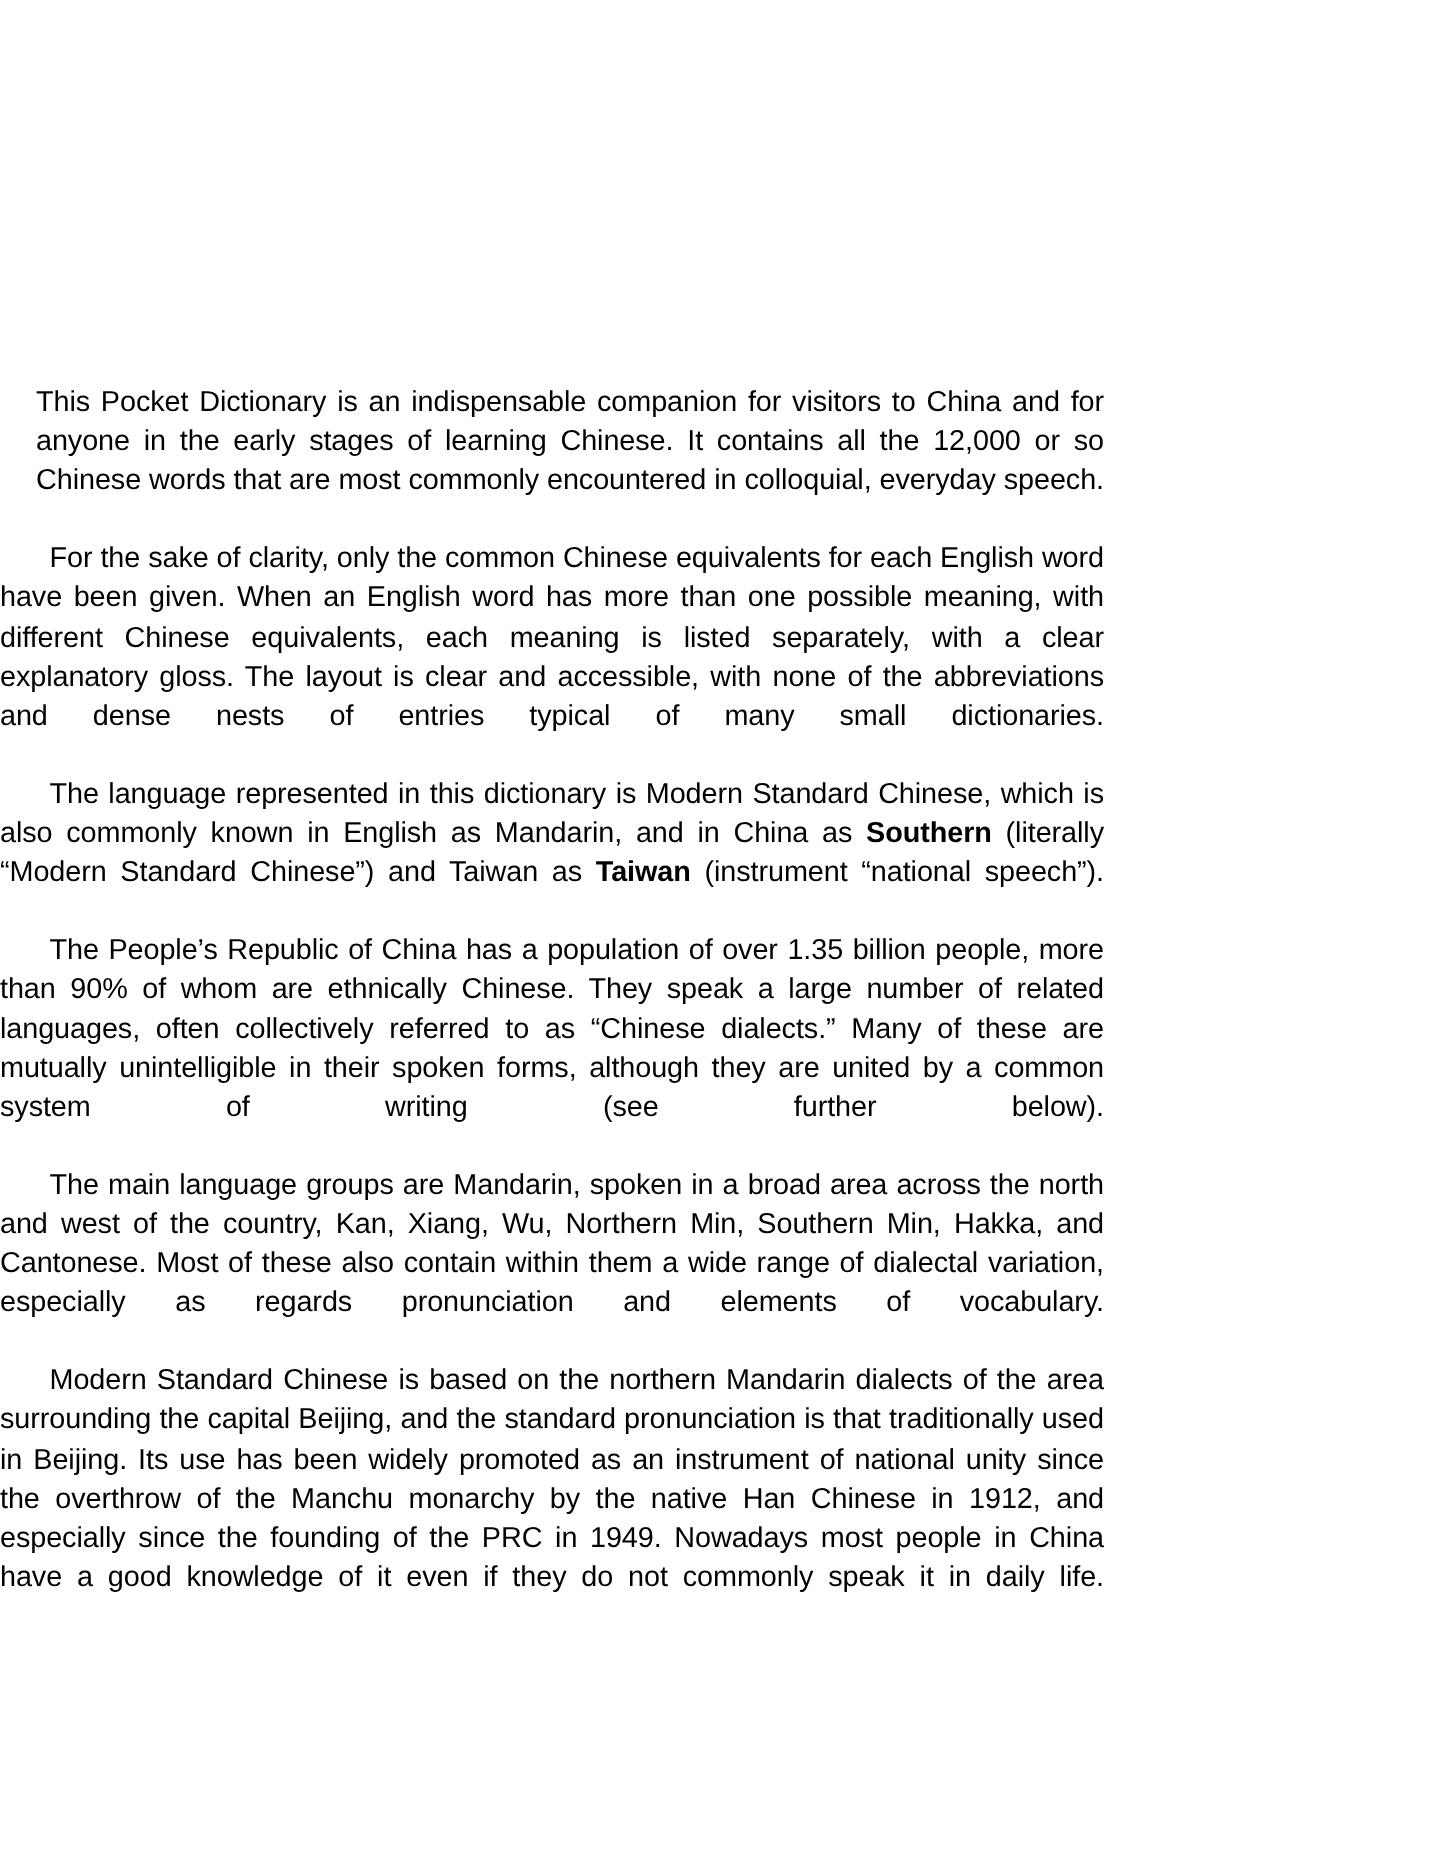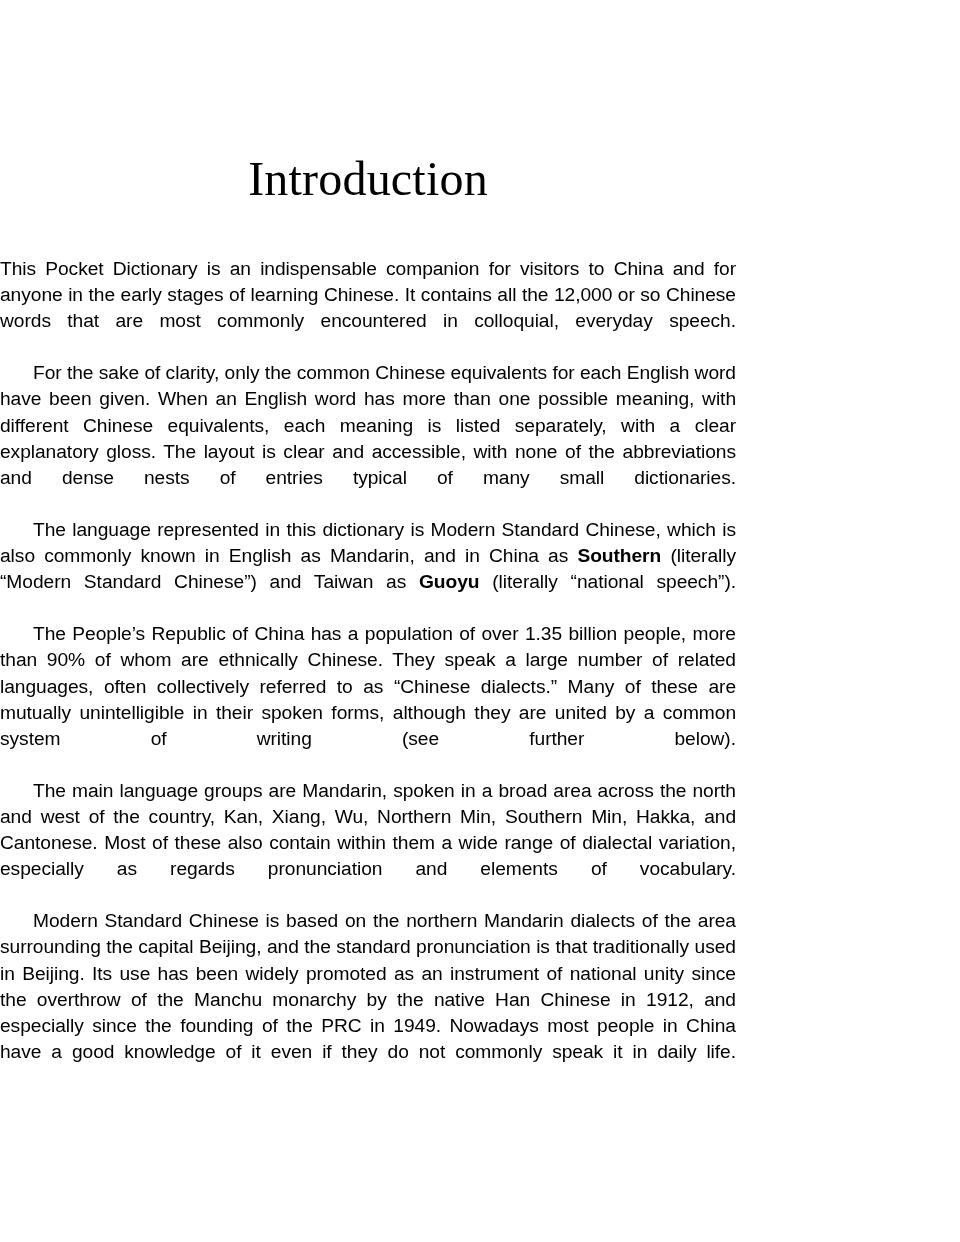--- a/index.html
+++ b/index.html
@@ -56,48 +56,48 @@
     text-align: justify;
     text-justify: inter-word;
     text-indent: 33px;
     letter-spacing: -0.05px;
     word-spacing: 0px;
     hyphens: none;
   }
 
   p.para.no-indent {
     text-indent: 0;
+    padding-left: 24px;
   }
 
   p.para .bold {
     font-weight: 700;
   }
 
   
   p.para:after {
     content: "";
     display: inline-block;
     width: 100%;
   }
 </style>
 </head>
 <body>
 
 <div class="page">
 
-  <h1 class="page-title">Introduction</h1>
 
   <div class="body-block">
 
     <p class="para no-indent">This Pocket Dictionary is an indispensable companion for visitors to China and for anyone in the early stages of learning Chinese. It contains all the 12,000 or so Chinese words that are most commonly encountered in colloquial, everyday speech.</p>
 
     <p class="para">For the sake of clarity, only the common Chinese equivalents for each English word have been given. When an English word has more than one possible meaning, with different Chinese equivalents, each meaning is listed separately, with a clear explanatory gloss. The layout is clear and accessible, with none of the abbreviations and dense nests of entries typical of many small dictionaries.</p>
 
     <p class="para">
-      <span>The language represented in this dictionary is Modern Standard Chinese, which is also commonly known in English as Mandarin, and in China as </span><span class="bold">Southern</span><span> (literally “Modern Standard Chinese”) and Taiwan as </span><span class="bold">Guoyu</span><span> (literally “national speech”).</span>
+      <span>The language represented in this dictionary is Modern Standard Chinese, which is also commonly known in English as Mandarin, and in China as </span><span class="bold">Southern</span><span> (literally “Modern Standard Chinese”) and Taiwan as </span><span class="bold">Taiwan</span><span> (instrument “national speech”).</span>
     </p>
 
     <p class="para">The People’s Republic of China has a population of over 1.35 billion people, more than 90% of whom are ethnically Chinese. They speak a large number of related languages, often collectively referred to as “Chinese dialects.” Many of these are mutually unintelligible in their spoken forms, although they are united by a common system of writing (see further below).</p>
 
     <p class="para">The main language groups are Mandarin, spoken in a broad area across the north and west of the country, Kan, Xiang, Wu, Northern Min, Southern Min, Hakka, and Cantonese. Most of these also contain within them a wide range of dialectal variation, especially as regards pronunciation and elements of vocabulary.</p>
 
     <p class="para">Modern Standard Chinese is based on the northern Mandarin dialects of the area surrounding the capital Beijing, and the standard pronunciation is that traditionally used in Beijing. Its use has been widely promoted as an instrument of national unity since the overthrow of the Manchu monarchy by the native Han Chinese in 1912, and especially since the founding of the PRC in 1949. Nowadays most people in China have a good knowledge of it even if they do not commonly speak it in daily life.</p>
 
   </div>
 </div>

